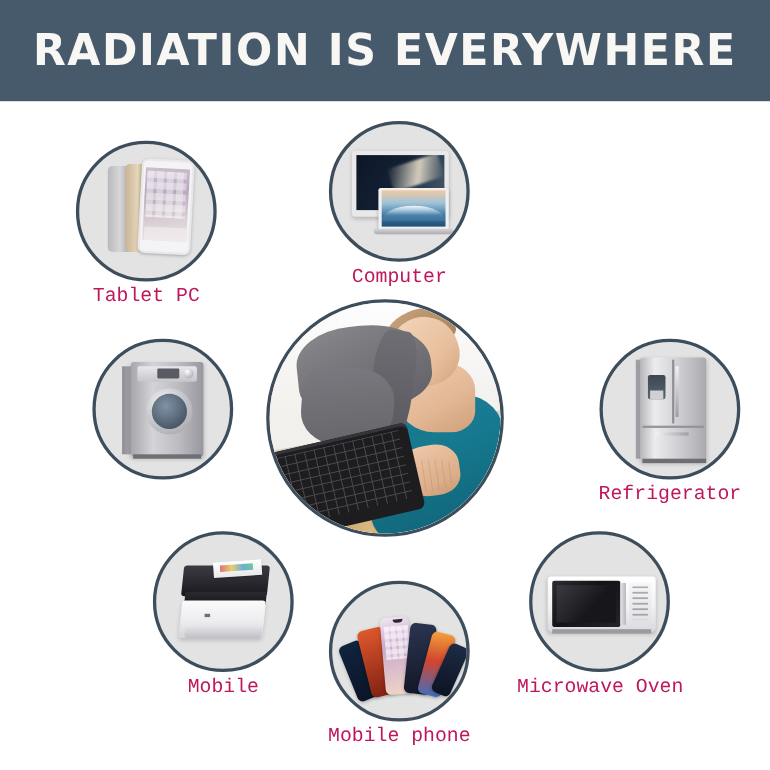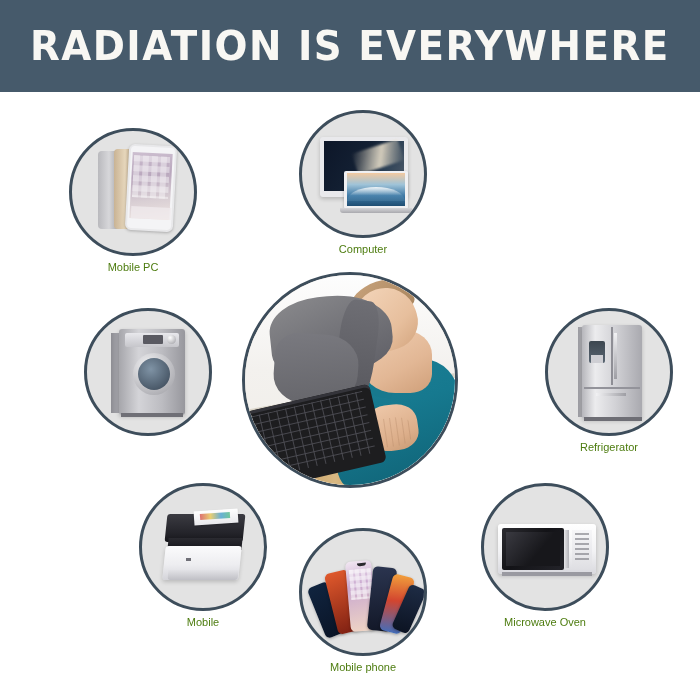--- a/index.html
+++ b/index.html
@@ -58,23 +58,23 @@
     height: 128px;
     margin: 0 auto;
     border-radius: 50%;
     background: #e3e3e3;
     border: 3px solid #3d4d5b;
     box-sizing: border-box;
     overflow: hidden;
   }
   .node-label {
     margin-top: 5px;
-    font-family: Liberation Sans, sans-serif;
-    font-size: 11px;
-    color: #4d7c0f;
+    font-family: Liberation Mono, monospace;
+    font-size: 18px;
+    color: #be185d;
     white-space: nowrap;
     line-height: 1.1;
   }
 
   
   #center-node {
     position: absolute;
     left: 242px;
     top: 272px;
     width: 216px;
@@ -488,21 +488,21 @@
 
   <div class="node" style="left:58px; top:128px;">
     <div class="circle">
       <div class="art tab-back"></div>
       <div class="art tab-back2"></div>
       <div class="art tab-front"></div>
       <div class="art tab-screen"></div>
       <div class="art tab-icons"></div>
       <div class="art tab-dock"></div>
     </div>
-    <div class="node-label">Mobile PC</div>
+    <div class="node-label">Tablet PC</div>
   </div>
 
   <div class="node" style="left:288px; top:110px;">
     <div class="circle">
       <div class="art mon-body"></div>
       <div class="art mon-screen"></div>
       <div class="art mon-streak"></div>
       <div class="art lap-screen"></div>
       <div class="art lap-disp"></div>
       <div class="art lap-wave"></div>

